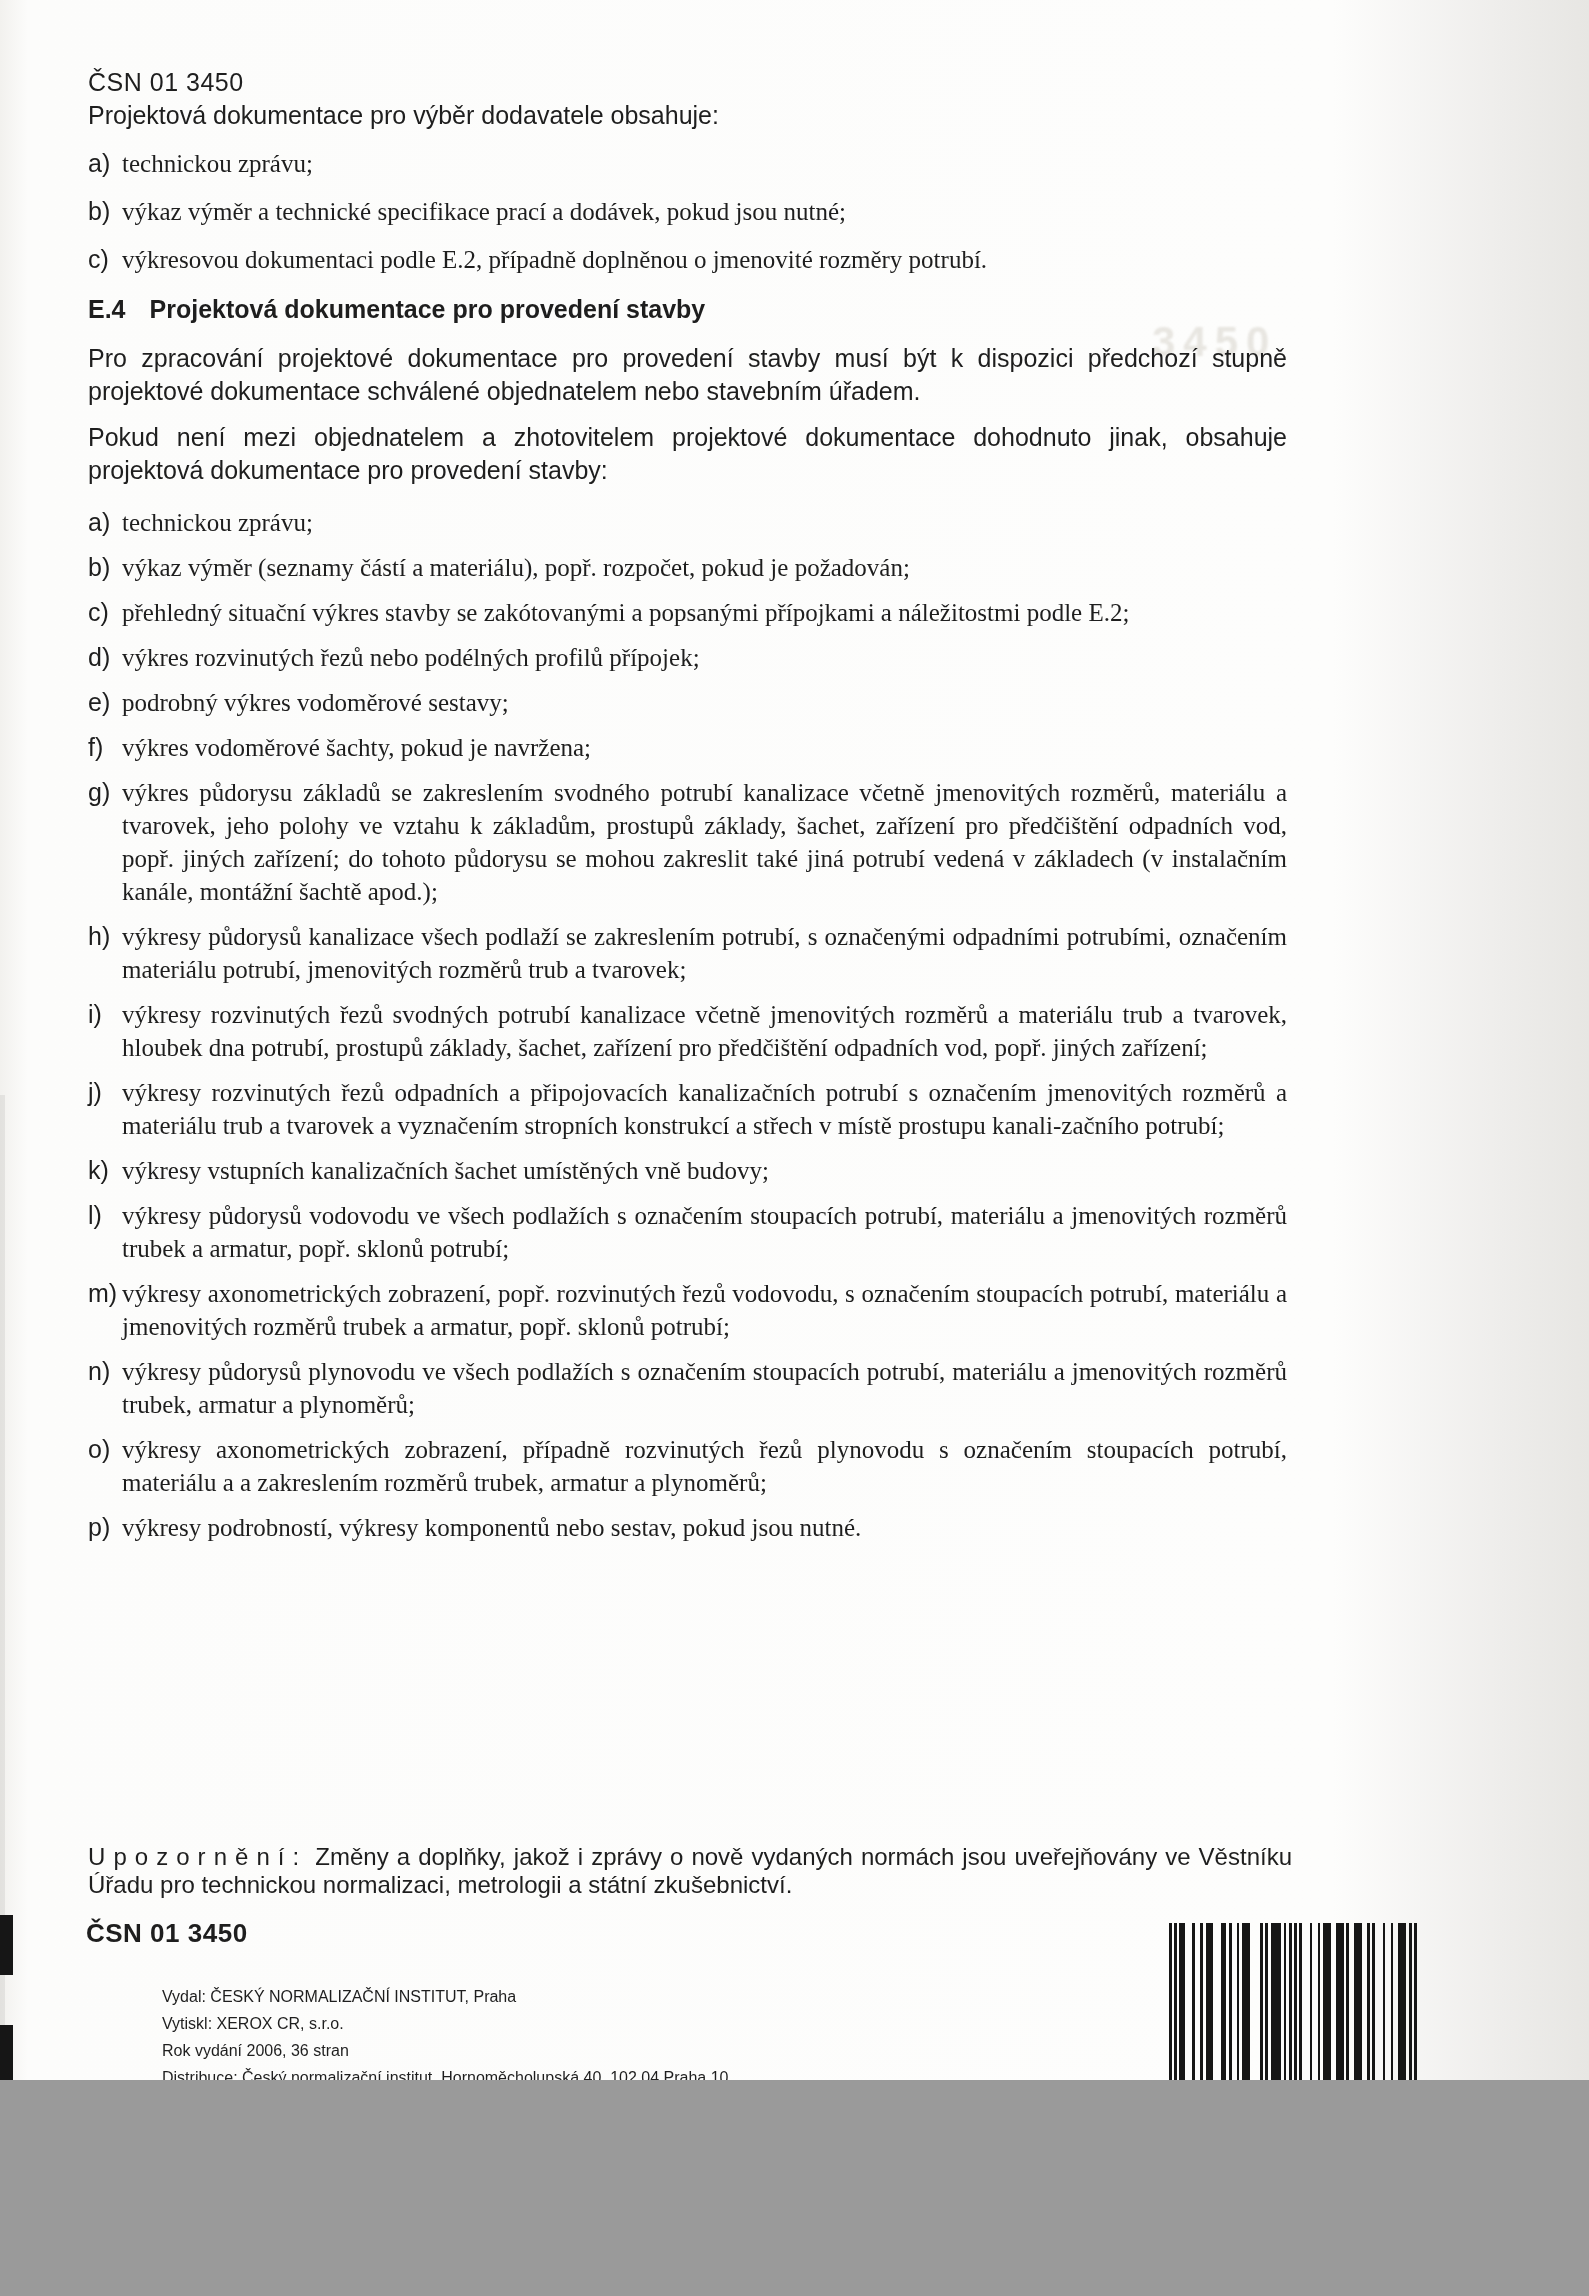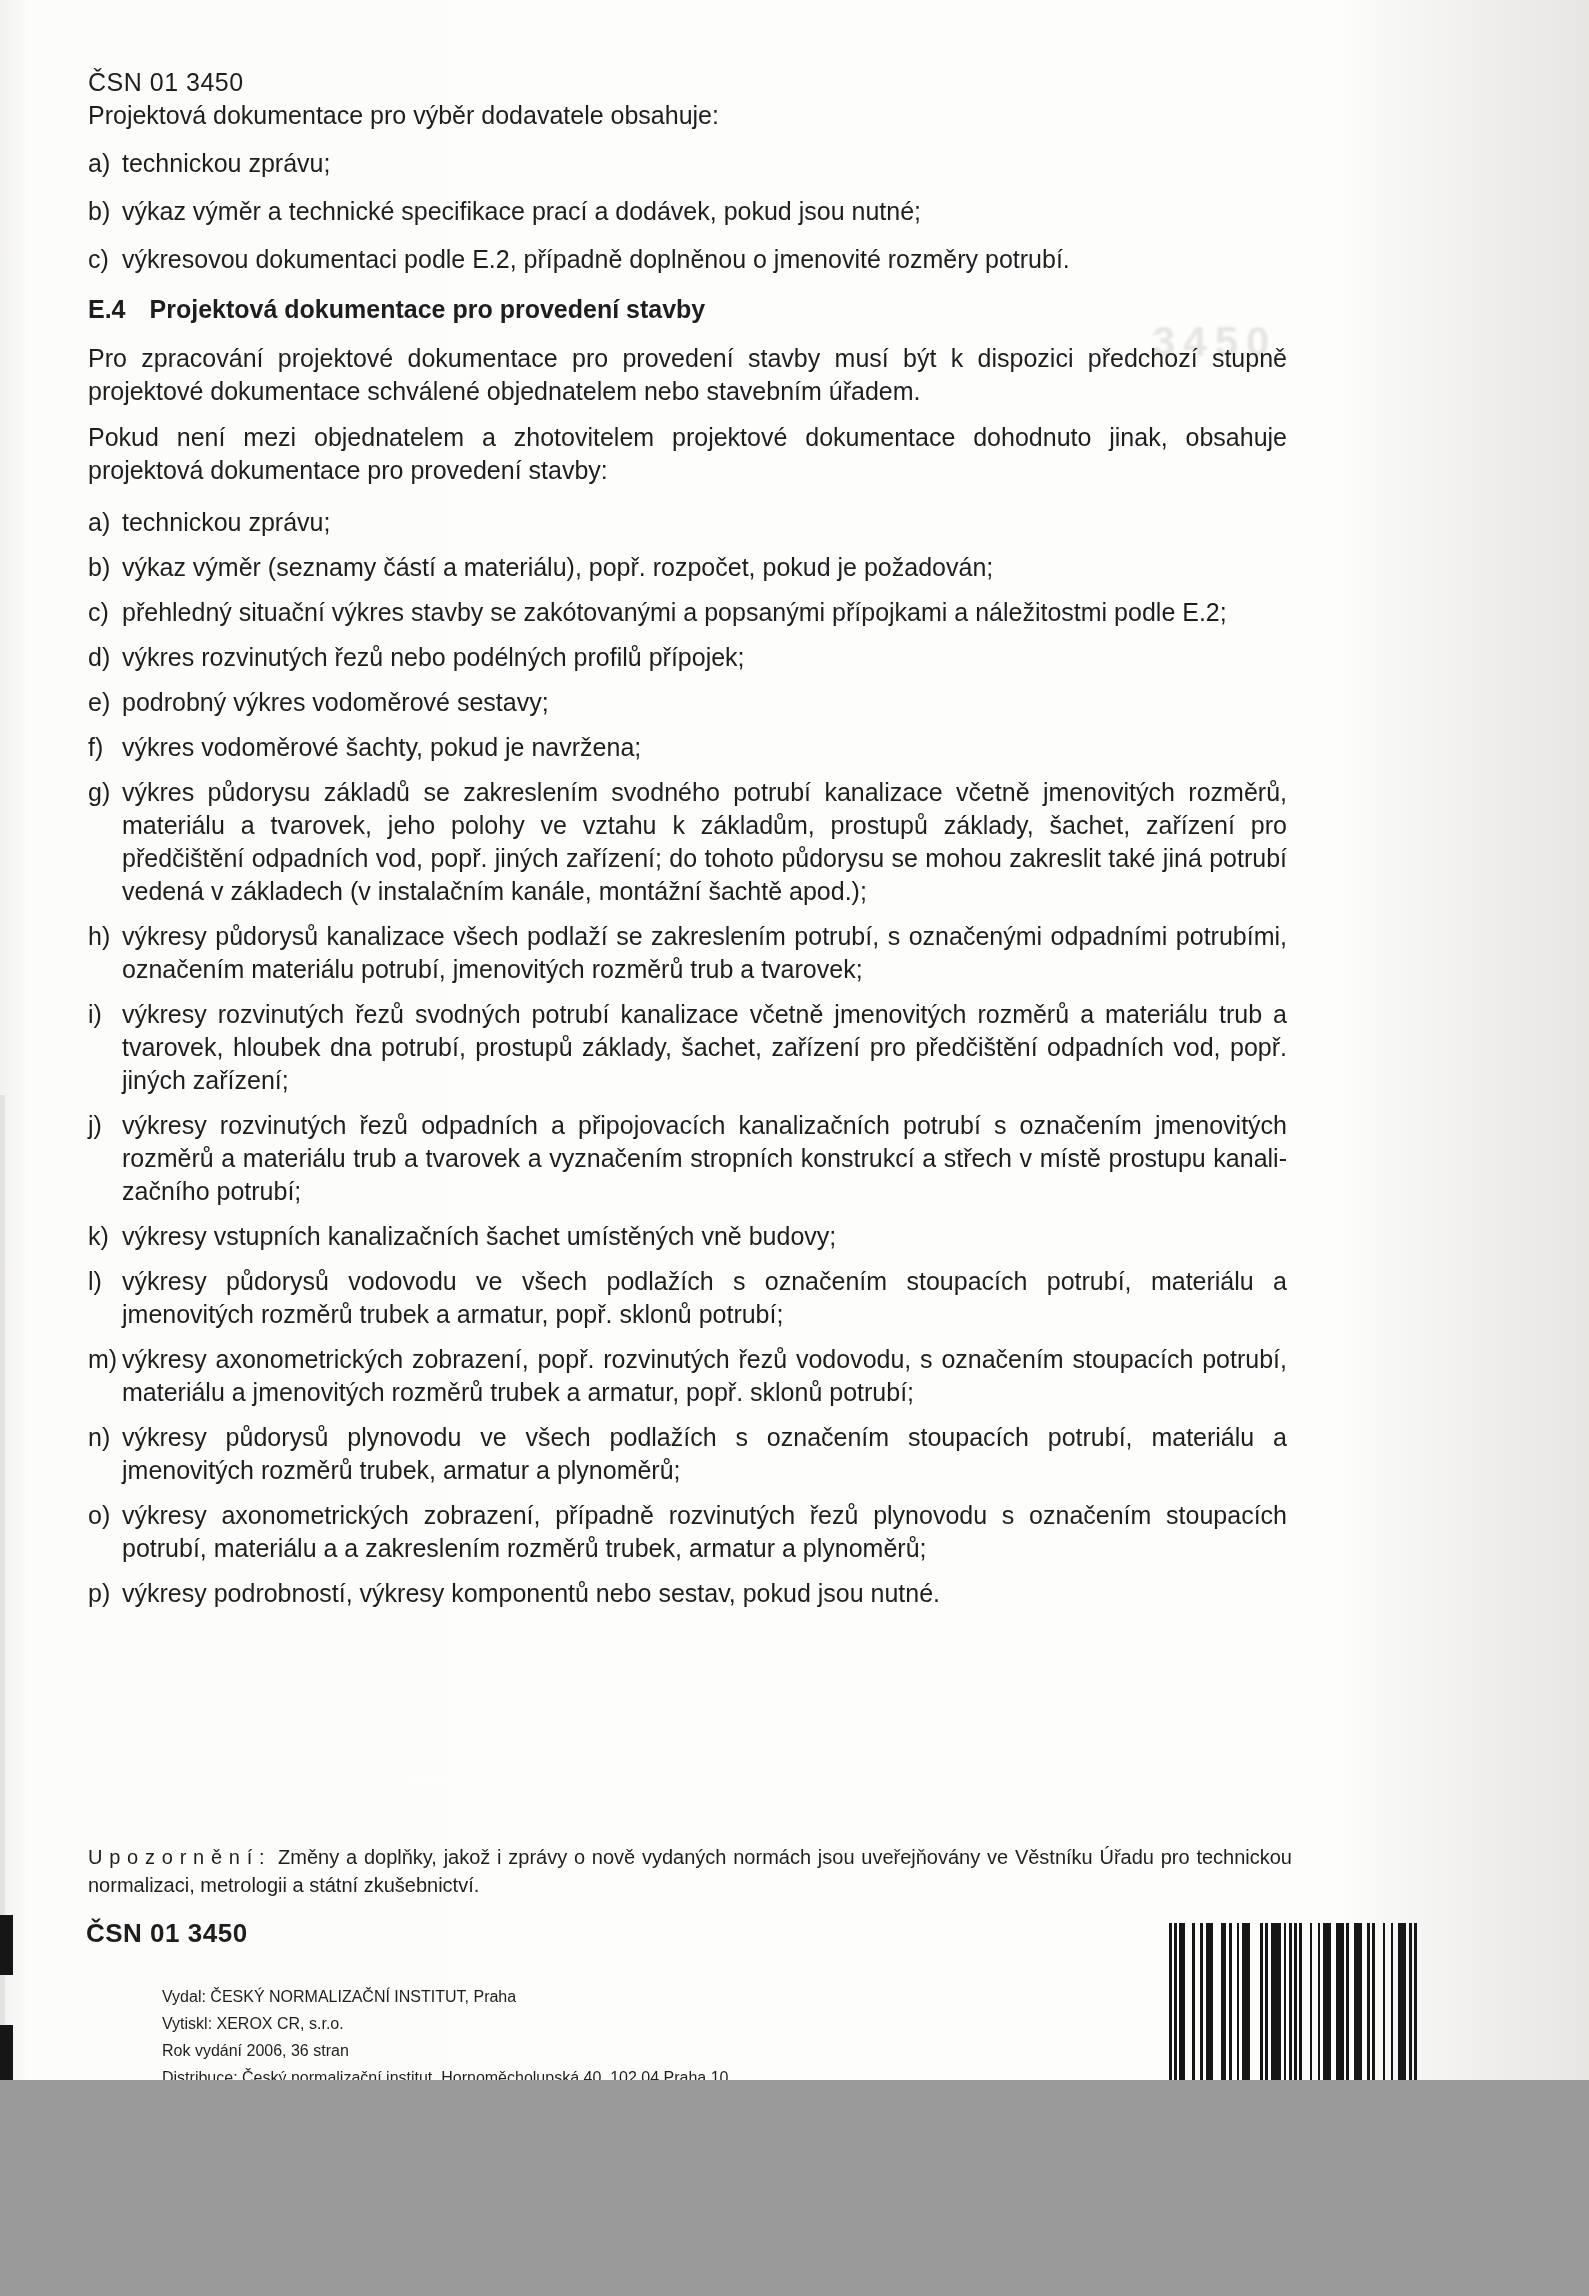--- a/index.html
+++ b/index.html
@@ -15,26 +15,26 @@
   .flow{position:absolute;left:88px;top:66px;width:1199px;font-size:25px;line-height:33px;}
   .std-code{font-size:25px;letter-spacing:0.5px;}
   .lead{}
   .list{margin:0;padding:0;}
   .intro-list .li{margin-top:15px;}
   .main-list{margin-top:19px;}
   .main-list .li{margin-top:12px;}
   .main-list .li:first-child{margin-top:0;}
   .li{display:flex;align-items:flex-start;}
   .li .lbl{flex:0 0 34px;}
-  .li .txt{flex:1;text-align:justify;}
+  .li .txt{flex:1;text-align:justify;font-family:Liberation Serif, serif;}
   .h-e4{margin-top:17px;font-weight:bold;font-size:25px;}
   .h-e4 .h-num{margin-right:24px;text-align:right;}
   .para{margin-top:13px;text-align:justify;}
   .para.first{margin-top:16px;}
-  .notice{position:absolute;left:88px;top:1843px;width:1204px;font-size:20px;line-height:28px;text-align:justify;}
+  .notice{position:absolute;left:88px;top:1843px;width:1204px;font-size:24px;line-height:28px;text-align:justify;}
   .notice .notice-label{white-space:pre;}
   .footer-code{position:absolute;left:86px;top:1918px;font-size:26px;font-weight:bold;letter-spacing:0.5px;}
   .footer-info{position:absolute;left:162px;top:1983px;font-size:16px;line-height:27px;}
   .order-number{position:absolute;left:78px;top:2084px;font-size:27px;font-weight:bold;letter-spacing:1px;}
   .barcode-wrap{position:absolute;left:1127px;top:1923px;width:299px;height:207px;}
   
   .tab{position:absolute;left:0;width:13px;background:#161616;}
   .tab1{top:1915px;height:60px;}
   .tab2{top:2025px;height:60px;}
   .tab3{top:2137px;height:62px;}

